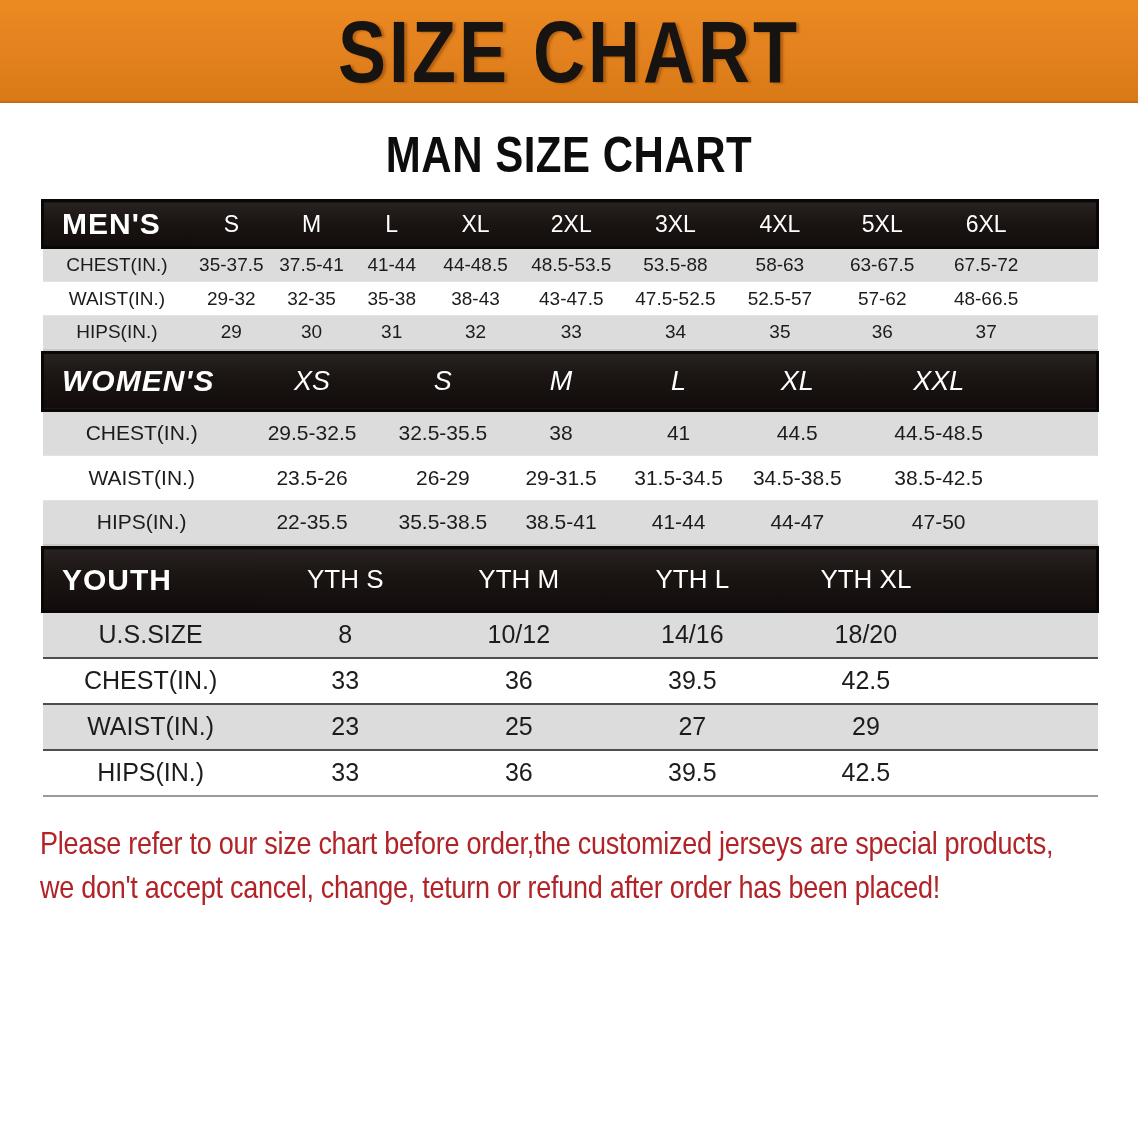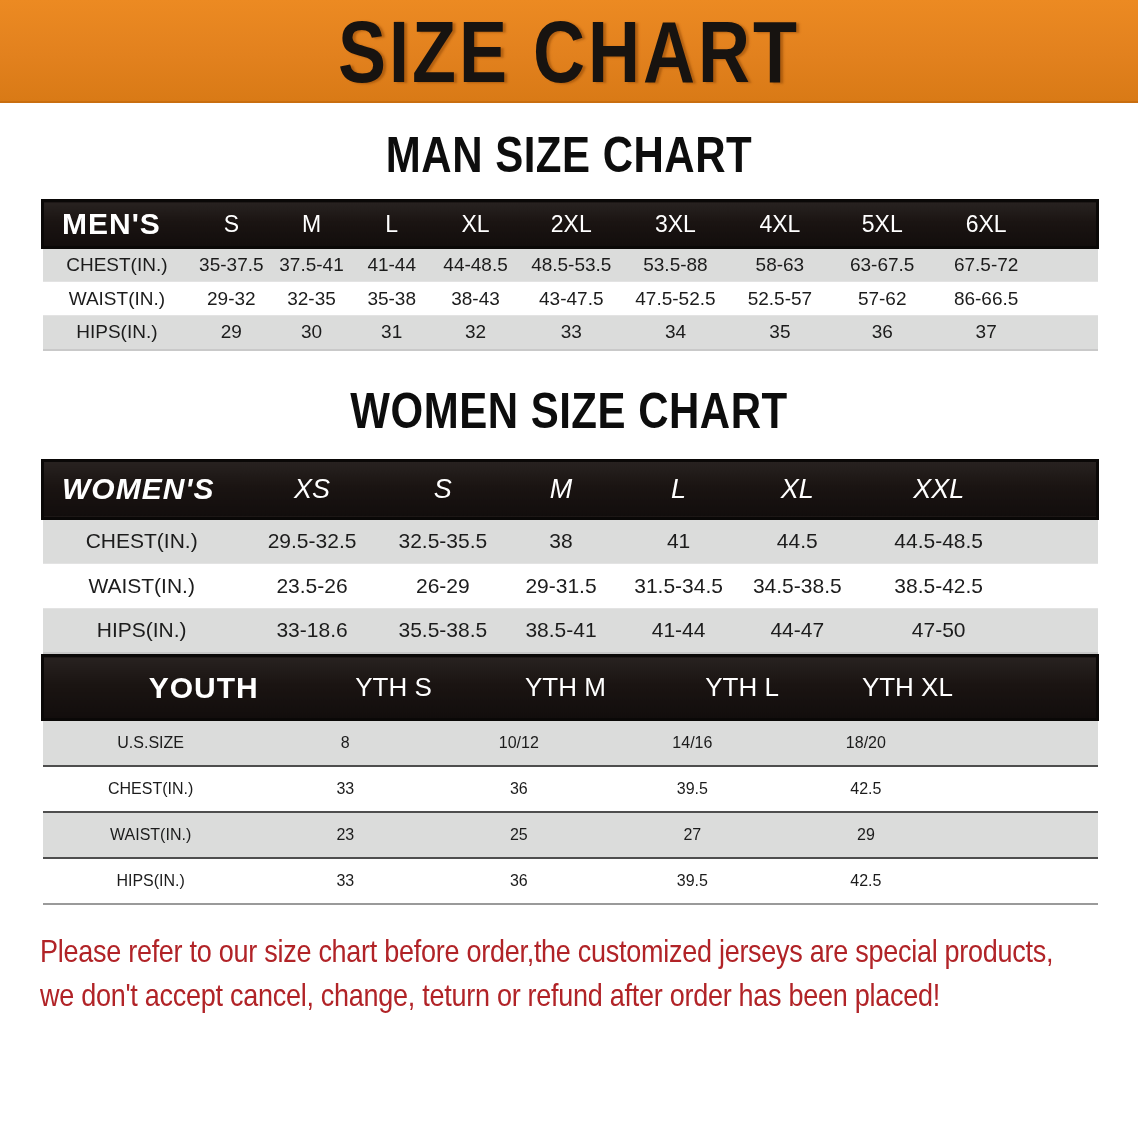--- a/index.html
+++ b/index.html
@@ -53,25 +53,25 @@
   #table-women thead th:first-child { font-size:30px; }
   #table-women tbody tr { height:45px; }
   #table-women tbody th, #table-women tbody td { font-size:21px; }
   #table-women tbody tr:last-child { border-bottom:2px solid #c9c9c9; }
   #table-women thead th:nth-child(1){width:18.8%} #table-women thead th:nth-child(2){width:13.5%}
   #table-women thead th:nth-child(3){width:11.3%} #table-women thead th:nth-child(4){width:11.1%}
   #table-women thead th:nth-child(5){width:11.2%} #table-women thead th:nth-child(6){width:11.3%}
   #table-women thead th:nth-child(7){width:15.5%}
 
   
-  #table-youth thead th { height:64px; font-size:26px;text-align:right; }
+  #table-youth thead th { height:64px; font-size:26px; }
   #table-youth thead th:first-child { font-size:30px; }
   #table-youth tbody tr { height:46px; border-top:2px solid #4e4e4e; }
   #table-youth tbody tr:first-child { border-top:none; }
-  #table-youth tbody th, #table-youth tbody td { font-size:16px; }
+  #table-youth tbody th, #table-youth tbody td { font-size:25px; }
   #table-youth tbody tr:last-child { border-bottom:2px solid #9a9a9a; }
   #table-youth thead th:nth-child(1){width:20.5%} #table-youth thead th:nth-child(2){width:16.4%}
   #table-youth thead th:nth-child(3){width:16.5%} #table-youth thead th:nth-child(4){width:16.4%}
   #table-youth thead th:nth-child(5){width:16.5%}
 
   
   .disclaimer { margin:24px 0 0 40px; color:#b12327; font-size:30px; letter-spacing:-0.3px;
                 line-height:42px; transform:scale(0.9,1.06); transform-origin:0 0;
                 width:1220px; white-space:nowrap; }
 </style>
@@ -117,42 +117,41 @@
         <tr>
           <th>WAIST(IN.)</th>
           <td>29-32</td>
           <td>32-35</td>
           <td>35-38</td>
           <td>38-43</td>
           <td>43-47.5</td>
           <td>47.5-52.5</td>
           <td>52.5-57</td>
           <td>57-62</td>
-          <td>86-66.5</td>
+          <td>48-66.5</td>
           <td></td>
         </tr>
         <tr>
           <th>HIPS(IN.)</th>
           <td>29</td>
           <td>30</td>
           <td>31</td>
           <td>32</td>
           <td>33</td>
           <td>34</td>
           <td>35</td>
           <td>36</td>
           <td>37</td>
           <td></td>
         </tr>
       </tbody>
     </table>
 </section>
 
 <section class="size-section" id="section-women">
-  <h2><span class="heading-text">WOMEN SIZE CHART</span></h2>
   <table id="table-women">
       <thead>
         <tr>
           <th>WOMEN'S</th>
           <th>XS</th>
           <th>S</th>
           <th>M</th>
           <th>L</th>
           <th>XL</th>
           <th>XXL</th>
@@ -175,21 +174,21 @@
           <td>23.5-26</td>
           <td>26-29</td>
           <td>29-31.5</td>
           <td>31.5-34.5</td>
           <td>34.5-38.5</td>
           <td>38.5-42.5</td>
           <td></td>
         </tr>
         <tr>
           <th>HIPS(IN.)</th>
-          <td>33-18.6</td>
+          <td>22-35.5</td>
           <td>35.5-38.5</td>
           <td>38.5-41</td>
           <td>41-44</td>
           <td>44-47</td>
           <td>47-50</td>
           <td></td>
         </tr>
       </tbody>
     </table>
 </section>

